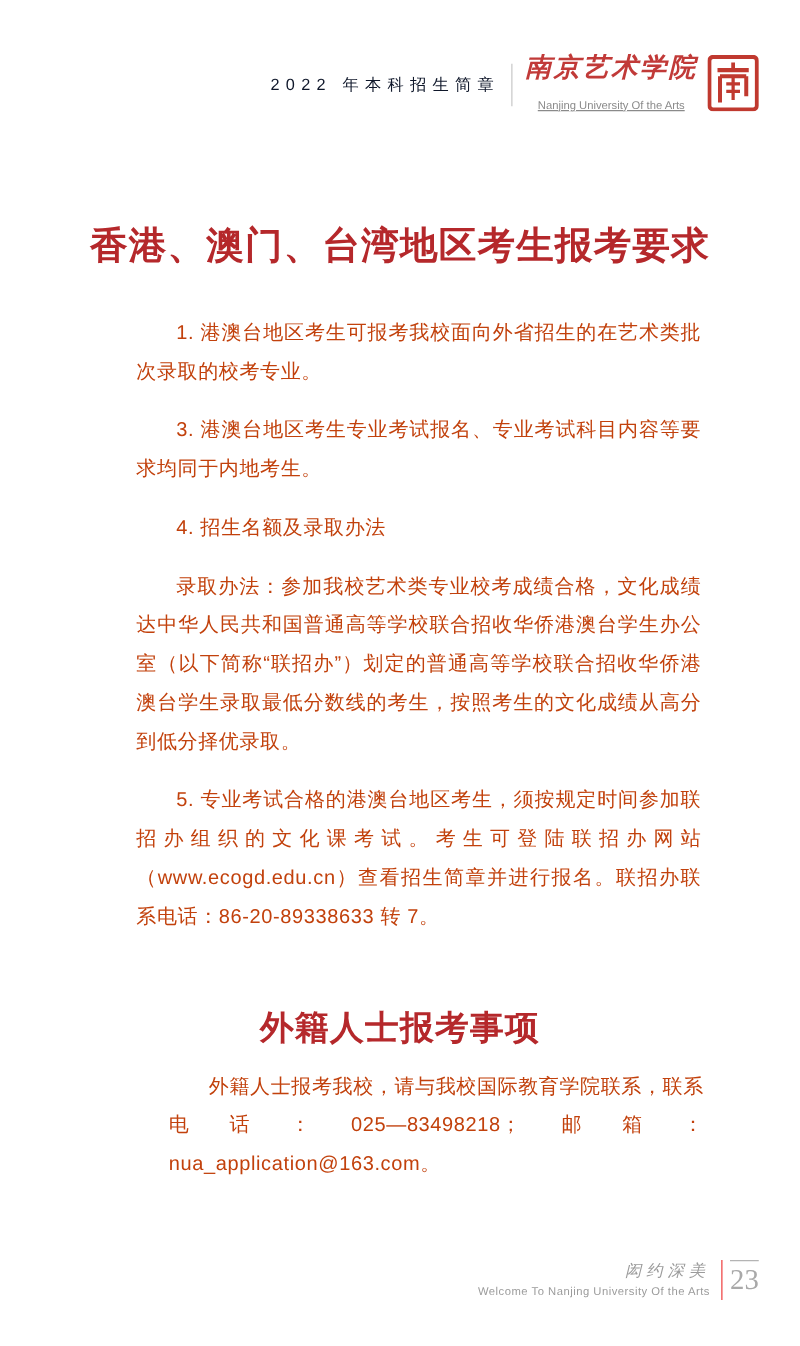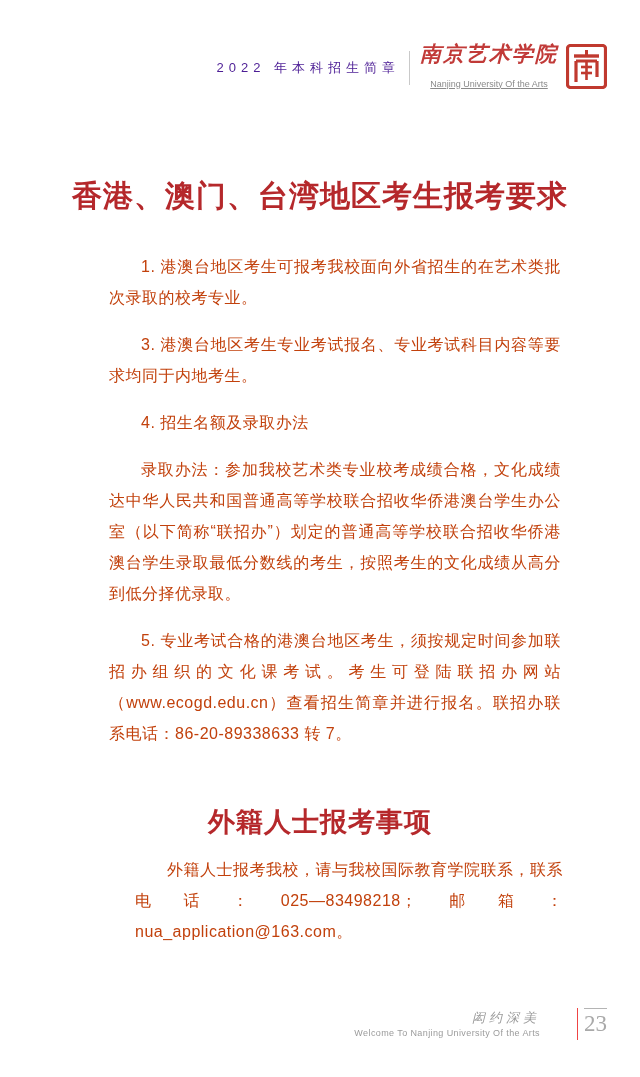--- a/index.html
+++ b/index.html
@@ -19,21 +19,21 @@
   
   .header {
     position: absolute;
     top: 32px;
     right: 33px;
     display: flex;
     align-items: center;
   }
   .doc-title {
     font-size: 13px;
-    color: #4c1d95;
+    color: #0f172a;
     letter-spacing: 5px;
     white-space: nowrap;
     padding-top: 14px;
   }
   .header-divider {
     width: 1px;
     height: 34px;
     background: #c9c9c9;
     margin: 14px 10px 0 9px;
   }
@@ -103,21 +103,20 @@
     top: 838px;
   }
 
   
   .footer {
     position: absolute;
     top: 1008px;
     right: 33px;
     display: flex;
     align-items: center;
-    gap: 28px;
   }
   .footer-text {
     text-align: right;
     margin-right: 9px;
   }
   .footer-motto {
     font-family: "DejaVu Serif", "Liberation Serif", serif;
     font-style: italic;
     font-size: 13px;
     color: #9b9b9b;

